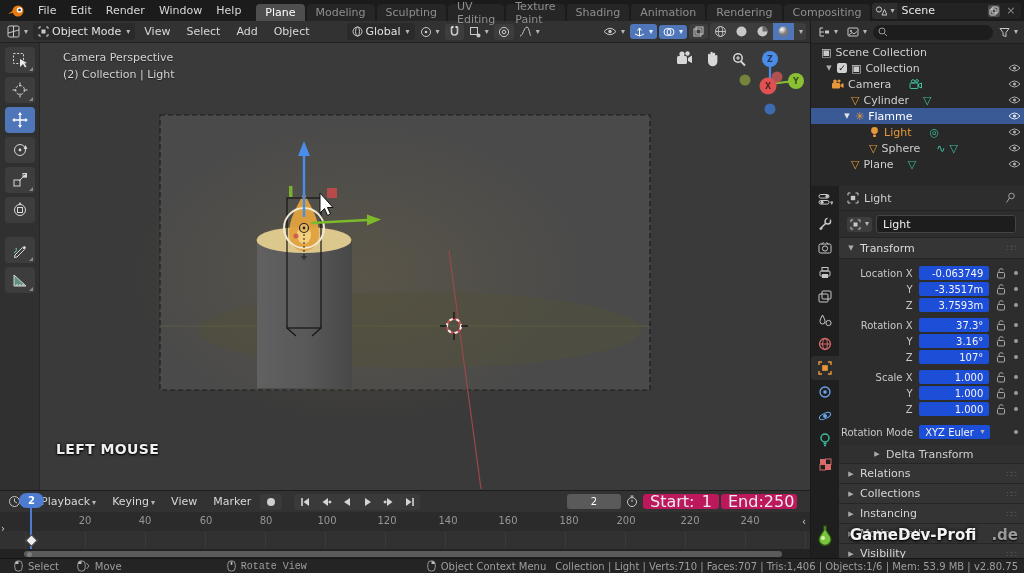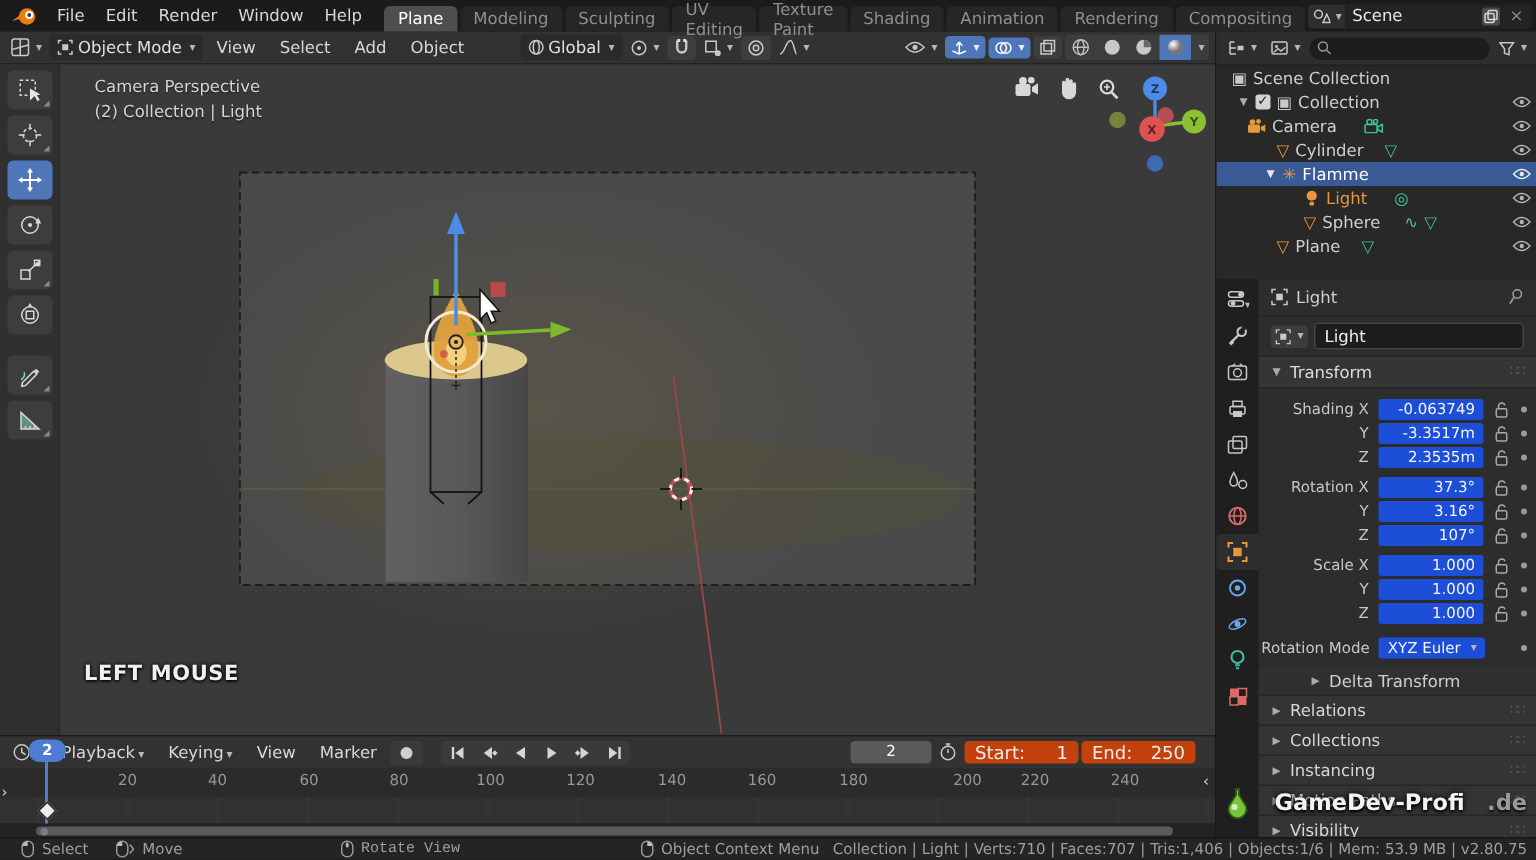--- a/index.html
+++ b/index.html
@@ -86,22 +86,22 @@
   .gap6{height:6px;} .gap4{height:4px;}
   .subpanel{height:18px;display:flex;align-items:center;gap:5px;padding-left:34px;color:#cfcfcf;background:#303030;}
   .cpanel{height:19px;display:flex;align-items:center;gap:5px;padding:0 8px;background:#343434;border-top:1px solid #262626;color:#d6d6d6;}
   
   .timeline{position:absolute;left:0;bottom:0;width:810px;height:68px;background:#2b2b2b;border-top:1px solid #1c1c1c;box-sizing:border-box;}
   .tlh{height:21px;background:#323232;display:flex;align-items:center;gap:2px;padding:0 5px;box-sizing:border-box;}
   .transport{display:flex;background:#3a3a3a;border-radius:3px;margin-left:10px;}
   .tbtn{width:21px;height:16px;display:flex;align-items:center;justify-content:center;}
   .recbtn{width:22px;height:16px;background:#3a3a3a;border-radius:3px;display:flex;align-items:center;justify-content:center;margin-left:auto;}
   .framefield{width:54px;height:15px;background:#5a5a5a;border-radius:3px;color:#fff;display:flex;align-items:center;justify-content:center;font-size:10px;}
-  .rangefield{height:15px;background:#c2410c;border-radius:3px;color:#ececec;display:flex;align-items:center;
-              justify-content:space-between;font-size:12px;padding:0 7px;width:62px;}
+  .rangefield{height:15px;background:#be185d;border-radius:3px;color:#ececec;display:flex;align-items:center;
+              justify-content:space-between;font-size:16px;padding:0 7px;width:62px;}
   .ruler{position:absolute;left:0;top:21px;width:810px;height:19px;background:#2b2b2b;border-bottom:1px solid #222;}
   .tick{position:absolute;top:3px;width:26px;margin-left:-13px;text-align:center;color:#969696;font-size:10px;}
   .track{position:absolute;left:0;top:40px;width:810px;height:18px;background:#313131;
          background-image:repeating-linear-gradient(90deg,#3a3a3a 0 1px,transparent 1px 60px);
          background-position:25px 0;}
   .playheadlbl{position:absolute;left:19px;top:2px;width:25px;height:15px;background:#4e7cd0;border-radius:8px;
                color:#fff;font-size:10px;font-weight:bold;display:flex;align-items:center;justify-content:center;z-index:5;}
   .playheadline{position:absolute;left:30px;top:17px;width:2px;height:41px;background:#4e7cd0;z-index:4;}
   .kdiamond{position:absolute;left:27px;top:45px;width:7px;height:7px;background:#ececec;border:1px solid #222;transform:rotate(45deg);z-index:5;}
   .tscroll{position:absolute;left:0;top:58px;width:810px;height:10px;background:#232323;}
@@ -565,21 +565,21 @@
       <div class="ruler">
         <span class="tick" style="left:85px">20</span>
         <span class="tick" style="left:145px">40</span>
         <span class="tick" style="left:206px">60</span>
         <span class="tick" style="left:266px">80</span>
         <span class="tick" style="left:327px">100</span>
         <span class="tick" style="left:387px">120</span>
         <span class="tick" style="left:448px">140</span>
         <span class="tick" style="left:508px">160</span>
         <span class="tick" style="left:569px">180</span>
-        <span class="tick" style="left:645px">200</span>
+        <span class="tick" style="left:626px">200</span>
         <span class="tick" style="left:690px">220</span>
         <span class="tick" style="left:750px">240</span>
         <span class="edgearrow" style="right:4px;top:4px;">‹</span>
       </div>
 
       <div class="track"></div>
       <div class="playheadlbl">2</div>
       <div class="playheadline"></div>
       <div class="kdiamond"></div>
       <span class="edgearrow" style="left:1px;top:32px;">›</span>
@@ -854,21 +854,21 @@
         </div>
 
         <div class="phead">
           <span class="disc">▼</span>
           <span>Transform</span>
           <span class="grip">∷∷</span>
         </div>
 
         <div class="gap6"></div>
         <div class="prow">
-          <span class="plabel">Shading X</span>
+          <span class="plabel">Location X</span>
           <span class="pfield">-0.063749</span>
           <span class="lockw ic">
               <svg width="10" height="12" viewBox="0 0 10 12">
                 <rect x="1.5" y="5.5" width="7" height="5.5" rx="1" fill="none" stroke="#a8a8a8"></rect>
                 <path d="M3 5.5 V3.8 A2.2 2.2 0 0 1 7.3 3.2" fill="none" stroke="#a8a8a8"></path>
               </svg>
             </span>
           <span class="adot"></span>
         </div>
         <div class="prow">
@@ -877,21 +877,21 @@
           <span class="lockw ic">
               <svg width="10" height="12" viewBox="0 0 10 12">
                 <rect x="1.5" y="5.5" width="7" height="5.5" rx="1" fill="none" stroke="#a8a8a8"></rect>
                 <path d="M3 5.5 V3.8 A2.2 2.2 0 0 1 7.3 3.2" fill="none" stroke="#a8a8a8"></path>
               </svg>
             </span>
           <span class="adot"></span>
         </div>
         <div class="prow">
           <span class="plabel">Z</span>
-          <span class="pfield">2.3535m</span>
+          <span class="pfield">3.7593m</span>
           <span class="lockw ic">
               <svg width="10" height="12" viewBox="0 0 10 12">
                 <rect x="1.5" y="5.5" width="7" height="5.5" rx="1" fill="none" stroke="#a8a8a8"></rect>
                 <path d="M3 5.5 V3.8 A2.2 2.2 0 0 1 7.3 3.2" fill="none" stroke="#a8a8a8"></path>
               </svg>
             </span>
           <span class="adot"></span>
         </div>
         <div class="gap4"></div>
         <div class="prow">

